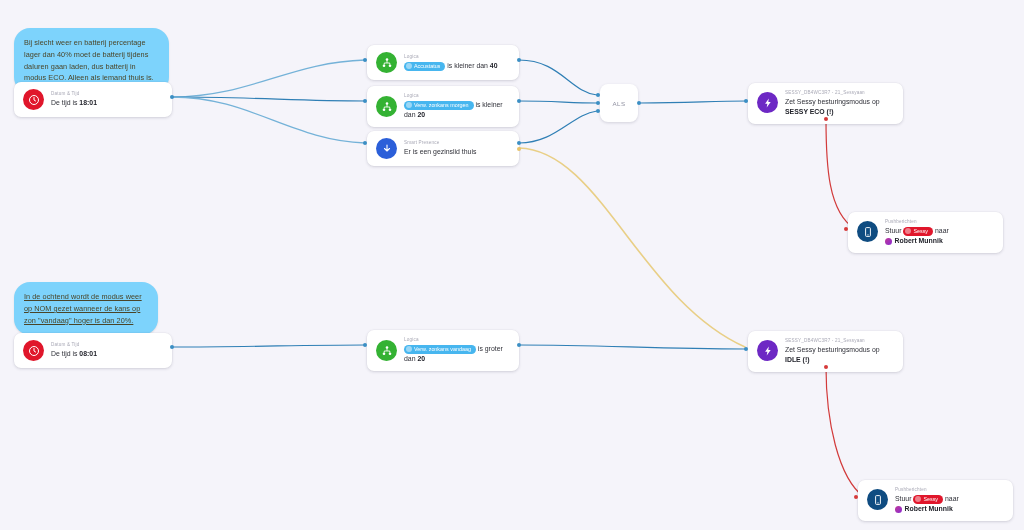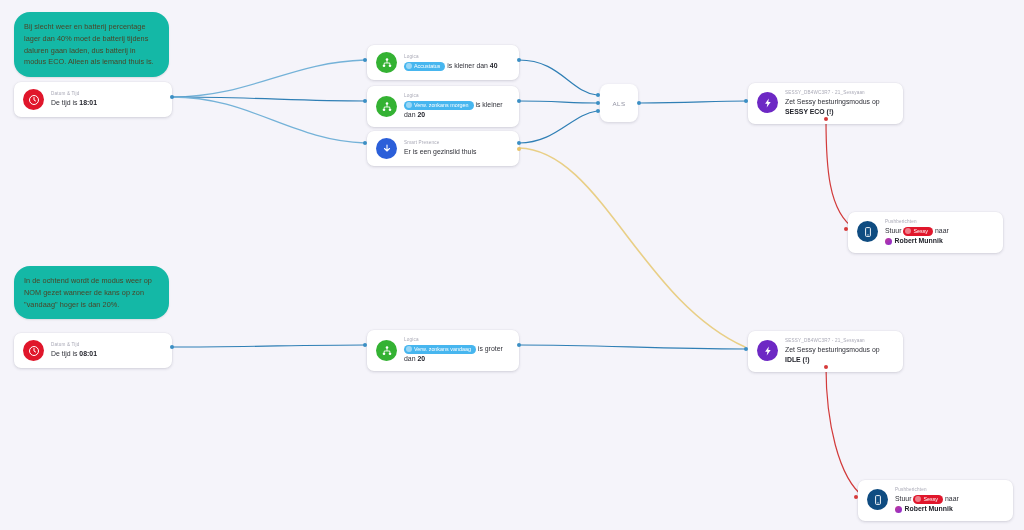--- a/index.html
+++ b/index.html
@@ -12,28 +12,29 @@
   #canvas {
     position: relative;
     width: 1024px; height: 530px;
     background: #f5f4fa;
   }
   #edges { position: absolute; inset: 0; width: 1024px; height: 530px; }
 
   
   .note {
     position: absolute;
-    background: #14b8a6;
+    background: #7dd3fc;
     border-radius: 16px;
     padding: 9px 10px;
     font-size: 7.3px;
     line-height: 1.62;
     color: #4a4528;
     box-shadow: 0 1px 2px rgba(0,0,0,.10);
     letter-spacing: .05px;
+    margin-top: 16px;
   }
 
   
   .card {
     position: absolute;
     background: #ffffff;
     border-radius: 7px;
     box-shadow: 0 1px 3px rgba(30,30,60,.16), 0 0 0 .5px rgba(0,0,0,.03);
     display: flex;
     align-items: center;
@@ -151,21 +152,21 @@
       <path d="M519,345 C600,345 660,349 745,349" stroke="#2f7fb5" stroke-width="1.2"></path>
 
       <path d="M826,367 C826,420 838,478 864,497" stroke="#d23a3a" stroke-width="1.2"></path>
     </g>
   </svg>
 
   <div class="note" style="left:14px; top:12px; width:155px;">
     <span>Bij slecht weer en batterij percentage lager dan 40% moet de batterij tijdens daluren gaan laden, dus batterij in modus ECO. Alleen als iemand thuis is.</span>
   </div>
 
-  <div class="note" style="left:14px; top:266px; width:155px;">
+  <div class="note" style="left:14px; top:266px; width:144px;text-decoration:underline;">
     <span>In de ochtend wordt de modus weer op NOM gezet wanneer de kans op zon "vandaag" hoger is dan 20%.</span>
   </div>
 
   <div class="card" style="left:14px; top:82px; width:158px;">
     <div class="ic" style="background:#e0162b;">
       <svg width="12" height="12" viewBox="0 0 24 24">
         <circle cx="12" cy="12" r="9" fill="none" stroke="#fff" stroke-width="2"></circle>
         <path d="M12 7v5l3.2 2" fill="none" stroke="#fff" stroke-width="2" stroke-linecap="round"></path>
       </svg>
     </div>

